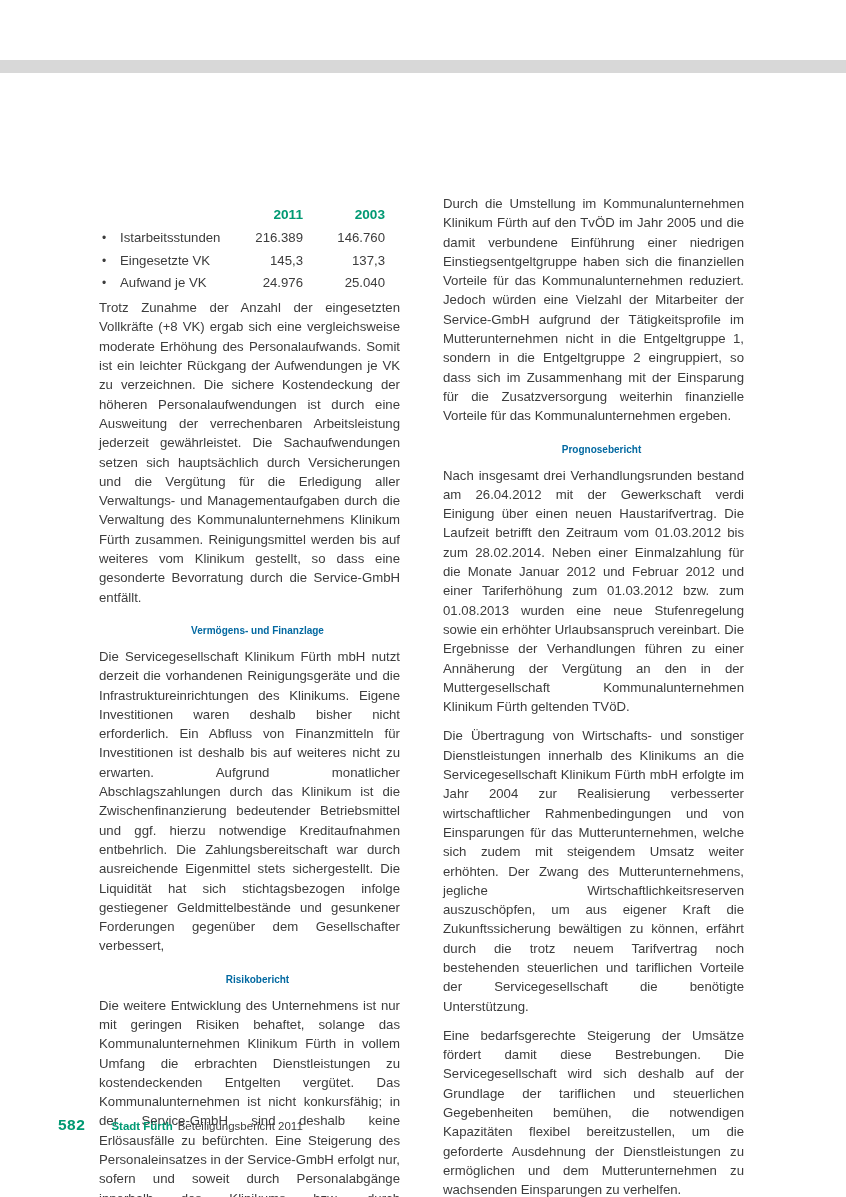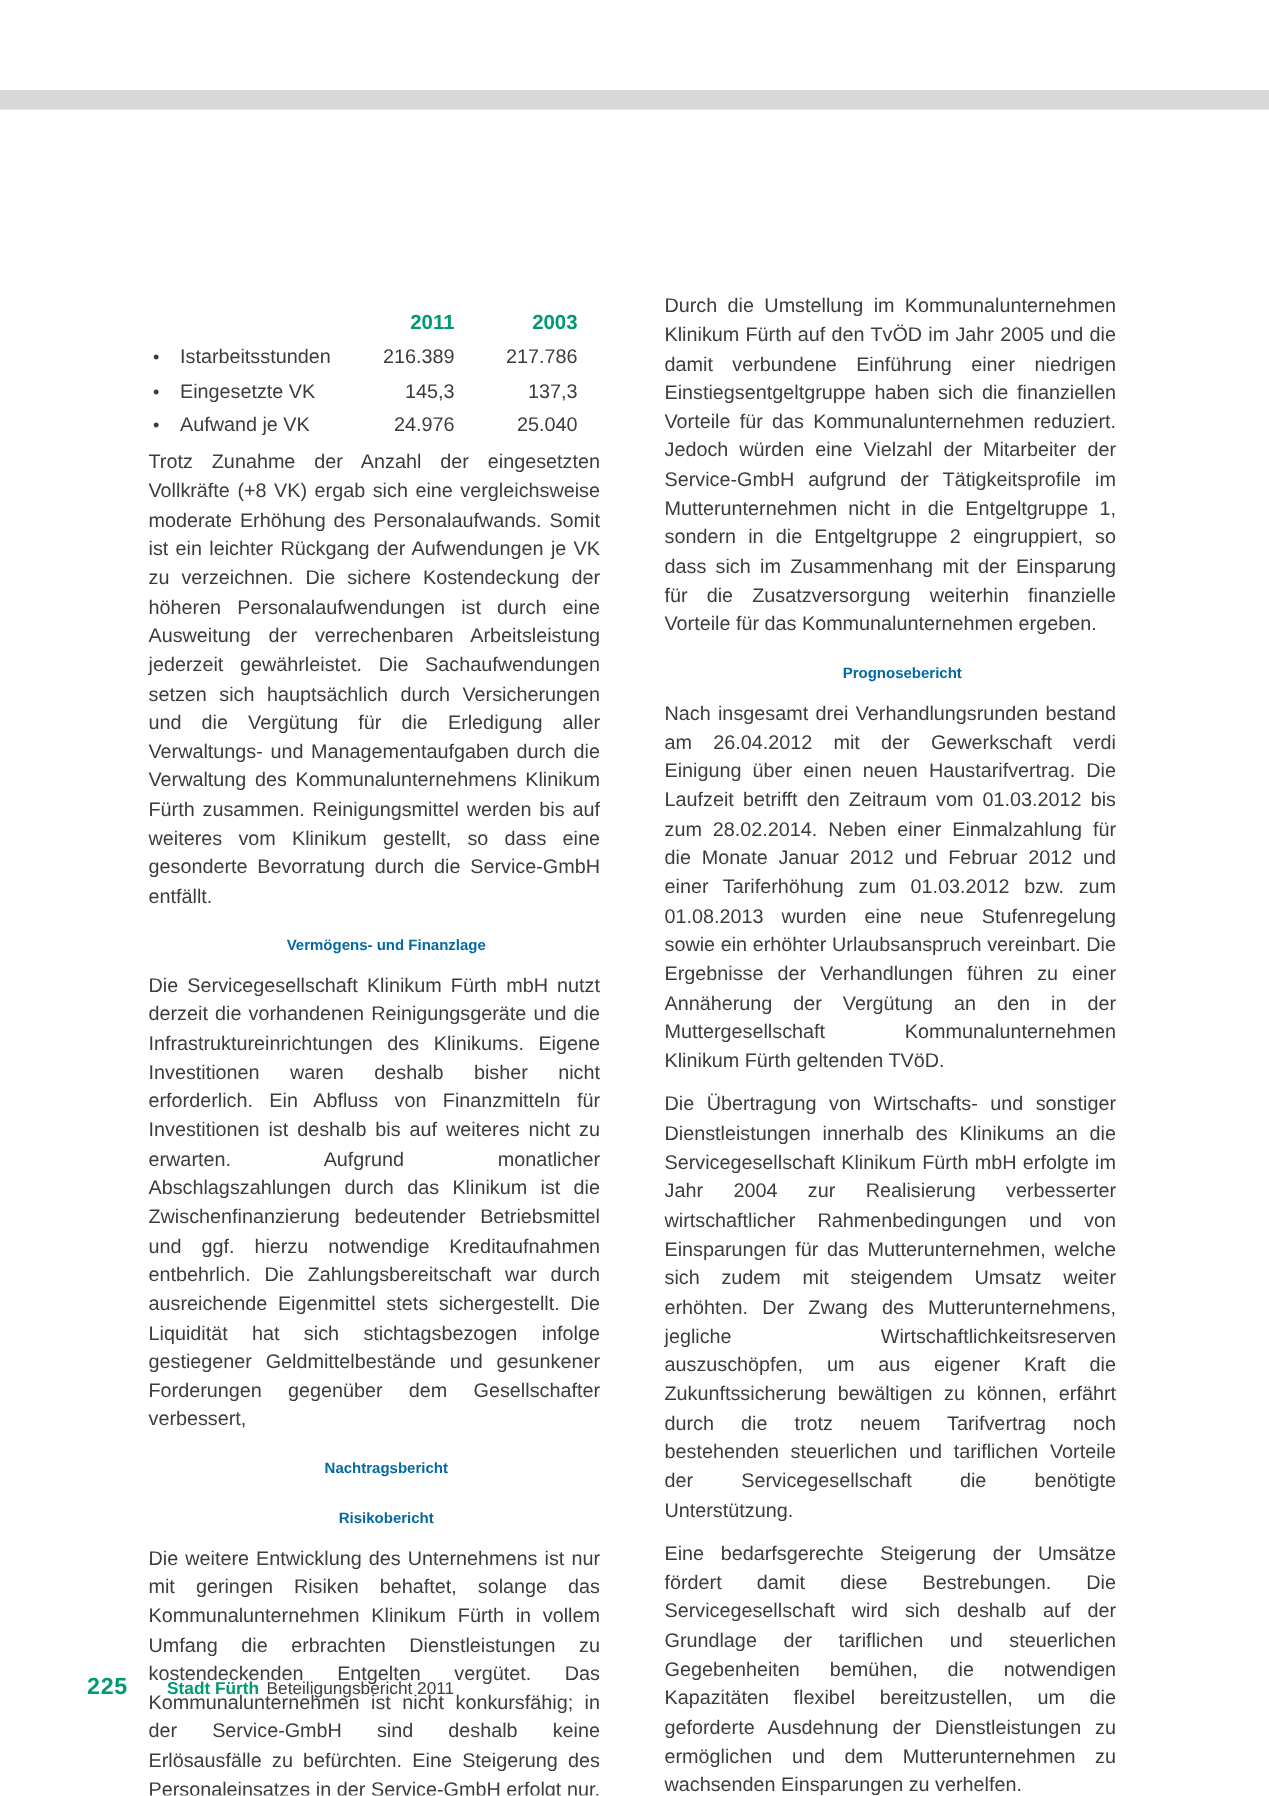--- a/index.html
+++ b/index.html
@@ -104,57 +104,56 @@
     <div class="vk-row">
       <span class="bullet"></span>
       <span></span>
       <span class="col-head">2011</span>
       <span class="col-head">2003</span>
     </div>
     <div class="vk-row">
       <span class="bullet">•</span>
       <span>Istarbeitsstunden</span>
       <span class="num">216.389</span>
-      <span class="num">217.786</span>
+      <span class="num">146.760</span>
     </div>
     <div class="vk-row">
       <span class="bullet">•</span>
       <span>Eingesetzte VK</span>
       <span class="num">145,3</span>
       <span class="num">137,3</span>
     </div>
     <div class="vk-row">
       <span class="bullet">•</span>
       <span>Aufwand je VK</span>
       <span class="num">24.976</span>
       <span class="num">25.040</span>
     </div>
   </div>
 
   <p>Trotz Zunahme der Anzahl der eingesetzten Vollkräfte (+8 VK) ergab sich eine vergleichsweise moderate Erhöhung des Personalaufwands. Somit ist ein leichter Rückgang der Aufwendungen je VK zu verzeichnen. Die sichere Kostendeckung der höheren Personalaufwendungen ist durch eine Ausweitung der verrechenbaren Arbeitsleistung jederzeit gewährleistet. Die Sachaufwendungen setzen sich hauptsächlich durch Versicherungen und die Vergütung für die Erledigung aller Verwaltungs- und Managementaufgaben durch die Verwaltung des Kommunalunternehmens Klinikum Fürth zusammen. Reinigungsmittel werden bis auf weiteres vom Klinikum gestellt, so dass eine gesonderte Bevorratung durch die Service-GmbH entfällt.</p>
 
   <h2>Vermögens- und Finanzlage</h2>
   <p>Die Servicegesellschaft Klinikum Fürth mbH nutzt derzeit die vorhandenen Reinigungsgeräte und die Infrastruktureinrichtungen des Klinikums. Eigene Investitionen waren deshalb bisher nicht erforderlich. Ein Abfluss von Finanzmitteln für Investitionen ist deshalb bis auf weiteres nicht zu erwarten. Aufgrund monatlicher Abschlagszahlungen durch das Klinikum ist die Zwischenfinanzierung bedeutender Betriebsmittel und ggf. hierzu notwendige Kreditaufnahmen entbehrlich. Die Zahlungsbereitschaft war durch ausreichende Eigenmittel stets sichergestellt. Die Liquidität hat sich stichtagsbezogen infolge gestiegener Geldmittelbestände und gesunkener Forderungen gegenüber dem Gesellschafter verbessert,</p>
 
-  <h2>Nachtragsbericht</h2>
 
   <h2>Risikobericht</h2>
   <p>Die weitere Entwicklung des Unternehmens ist nur mit geringen Risiken behaftet, solange das Kommunalunternehmen Klinikum Fürth in vollem Umfang die erbrachten Dienstleistungen zu kostendeckenden Entgelten vergütet. Das Kommunalunternehmen ist nicht konkursfähig; in der Service-GmbH sind deshalb keine Erlösausfälle zu befürchten. Eine Steigerung des Personaleinsatzes in der Service-GmbH erfolgt nur, sofern und soweit durch Personalabgänge innerhalb des Klinikums bzw. durch Aufgabenerweiterungen ein entsprechender Bedarf gegeben ist.</p>
 
 </div>
 
 <div class="column right">
 
   <p>Durch die Umstellung im Kommunalunternehmen Klinikum Fürth auf den TvÖD im Jahr 2005 und die damit verbundene Einführung einer niedrigen Einstiegsentgeltgruppe haben sich die finanziellen Vorteile für das Kommunalunternehmen reduziert. Jedoch würden eine Vielzahl der Mitarbeiter der Service-GmbH aufgrund der Tätigkeitsprofile im Mutterunternehmen nicht in die Entgeltgruppe 1, sondern in die Entgeltgruppe 2 eingruppiert, so dass sich im Zusammenhang mit der Einsparung für die Zusatzversorgung weiterhin finanzielle Vorteile für das Kommunalunternehmen ergeben.</p>
 
   <h2>Prognosebericht</h2>
   <p>Nach insgesamt drei Verhandlungsrunden bestand am 26.04.2012 mit der Gewerkschaft verdi Einigung über einen neuen Haustarifvertrag. Die Laufzeit betrifft den Zeitraum vom 01.03.2012 bis zum 28.02.2014. Neben einer Einmalzahlung für die Monate Januar 2012 und Februar 2012 und einer Tariferhöhung zum 01.03.2012 bzw. zum 01.08.2013 wurden eine neue Stufenregelung sowie ein erhöhter Urlaubsanspruch vereinbart. Die Ergebnisse der Verhandlungen führen zu einer Annäherung der Vergütung an den in der Muttergesellschaft Kommunalunternehmen Klinikum Fürth geltenden TVöD.</p>
   <p>Die Übertragung von Wirtschafts- und sonstiger Dienstleistungen innerhalb des Klinikums an die Servicegesellschaft Klinikum Fürth mbH erfolgte im Jahr 2004 zur Realisierung verbesserter wirtschaftlicher Rahmenbedingungen und von Einsparungen für das Mutterunternehmen, welche sich zudem mit steigendem Umsatz weiter erhöhten. Der Zwang des Mutterunternehmens, jegliche Wirtschaftlichkeitsreserven auszuschöpfen, um aus eigener Kraft die Zukunftssicherung bewältigen zu können, erfährt durch die trotz neuem Tarifvertrag noch bestehenden steuerlichen und tariflichen Vorteile der Servicegesellschaft die benötigte Unterstützung.</p>
   <p>Eine bedarfsgerechte Steigerung der Umsätze fördert damit diese Bestrebungen. Die Servicegesellschaft wird sich deshalb auf der Grundlage der tariflichen und steuerlichen Gegebenheiten bemühen, die notwendigen Kapazitäten flexibel bereitzustellen, um die geforderte Ausdehnung der Dienstleistungen zu ermöglichen und dem Mutterunternehmen zu wachsenden Einsparungen zu verhelfen.</p>
   <p>Es kann deshalb bei Fortbestand der Service-GmbH von sicheren Umsätzen und weiteren Steigerungen ausgegangen werden. Sofern sich in den kommenden Jahren deutliche Mehrkosten abzeichnen, sind zeitnahe Preisanhebungen vorgesehen. Um den bisherigen Wettbewerbsvorteil gegenüber gewerblichen Konkurrenten zu erhalten, können jedoch Preissteigerungen nur insoweit durchgesetzt</p>
 
 </div>
 
 <div class="footer">
-  <span class="page-num">225</span>
+  <span class="page-num">582</span>
   <span class="brand">Stadt Fürth</span>
   <span class="report-title">Beteiligungsbericht 2011</span>
 </div>
 
 </body></html>

